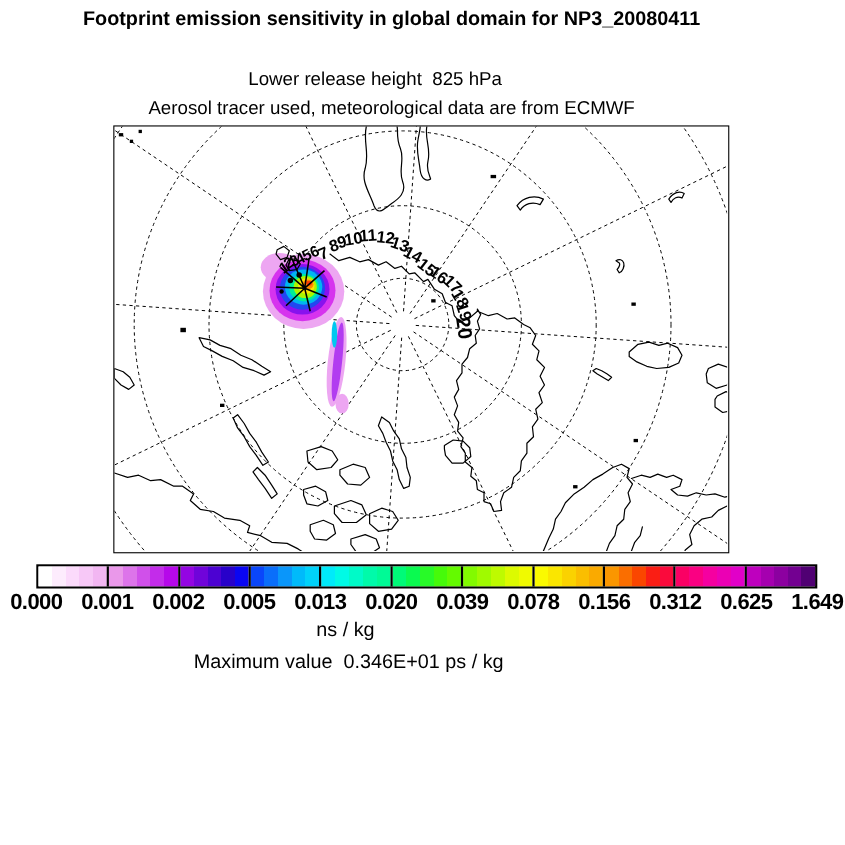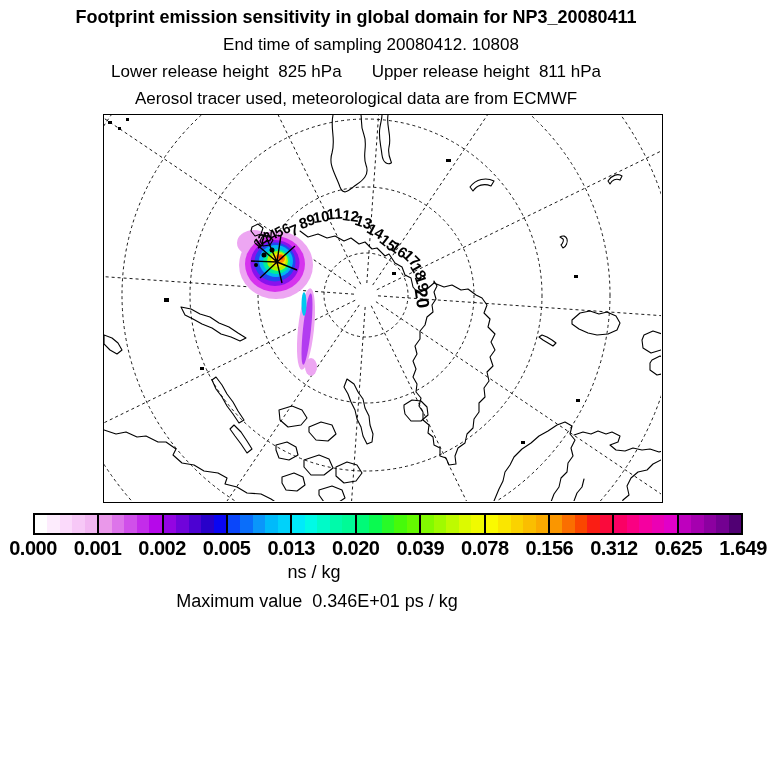--- a/index.html
+++ b/index.html
@@ -25,27 +25,25 @@
   .max-label{position:absolute;left:0;top:591px;width:634px;text-align:center;
              font-size:18px;white-space:pre;}
 </style>
 </head>
 <body>
 
 <div class="hdr hdr-title">Footprint emission sensitivity in global domain for NP3_20080411</div>
 
 <div class="hdr two-part" style="top:35px">
   <span class="gap"></span>
-  <span class="hdr-row">End time of sampling 20080412. 10808</span>
 </div>
 
 <div class="hdr two-part" style="top:62px">
   <span class="hdr-row">Lower release height  825 hPa</span>
   <span class="gap"></span>
-  <span class="hdr-row">Upper release height  811 hPa</span>
 </div>
 
 <div class="hdr hdr-row" style="top:89px">Aerosol tracer used, meteorological data are from ECMWF</div>
 
 <div id="map-wrap">
 <svg id="map-svg" width="557" height="386" viewBox="0 0 557 386">
   <g id="graticule" stroke="#000" stroke-width="0.9" stroke-dasharray="3,3" fill="none">
         <circle cx="262" cy="180" r="42"></circle>
         <circle cx="262" cy="180" r="108"></circle>
         <circle cx="262" cy="180" r="176"></circle>

